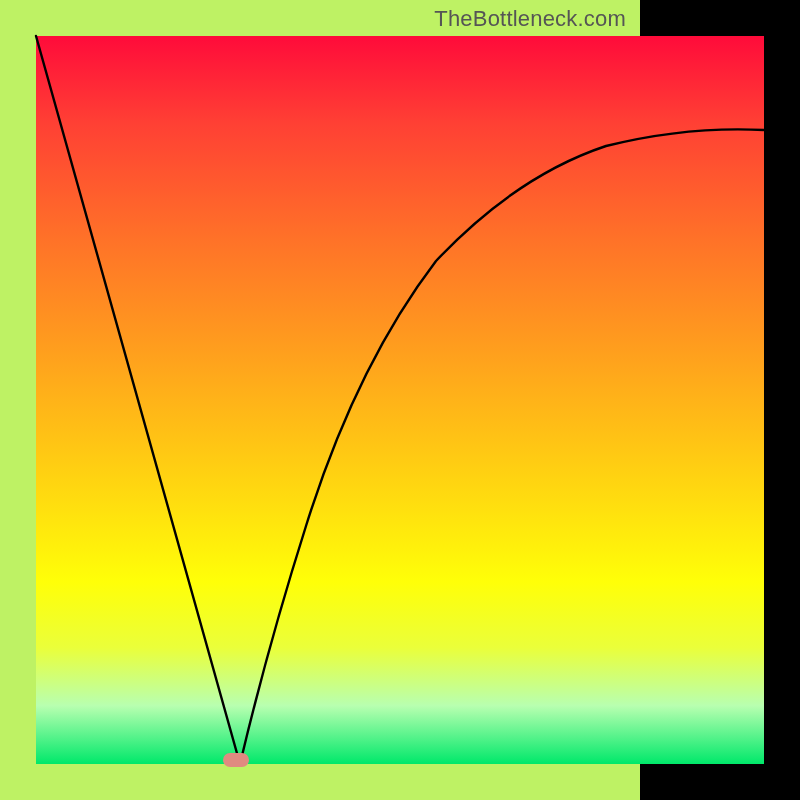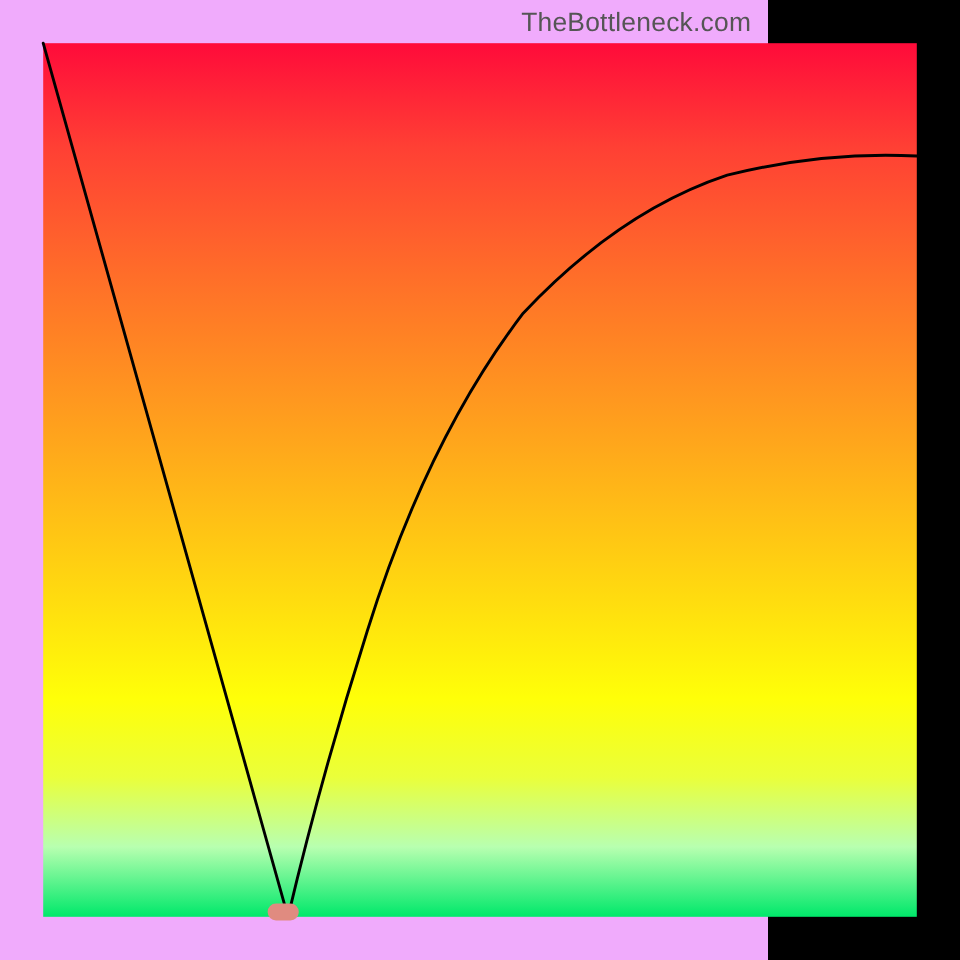--- a/index.html
+++ b/index.html
@@ -8,21 +8,21 @@
     width: 800px;
     height: 800px;
     background: #000;
     overflow: hidden;
     font-family: Arial, Helvetica, sans-serif;
   }
   .frame {
     position: absolute;
     left: 0; top: 0;
     width: 640px; height: 800px;
-    background: #f0abfc;
+    background: #bef264;
   }
   .plot-area {
     position: absolute;
     left: 36px;
     top: 36px;
     width: 728px;
     height: 728px;
     background: linear-gradient(
       to bottom,
       #ff0b3a 0%,

